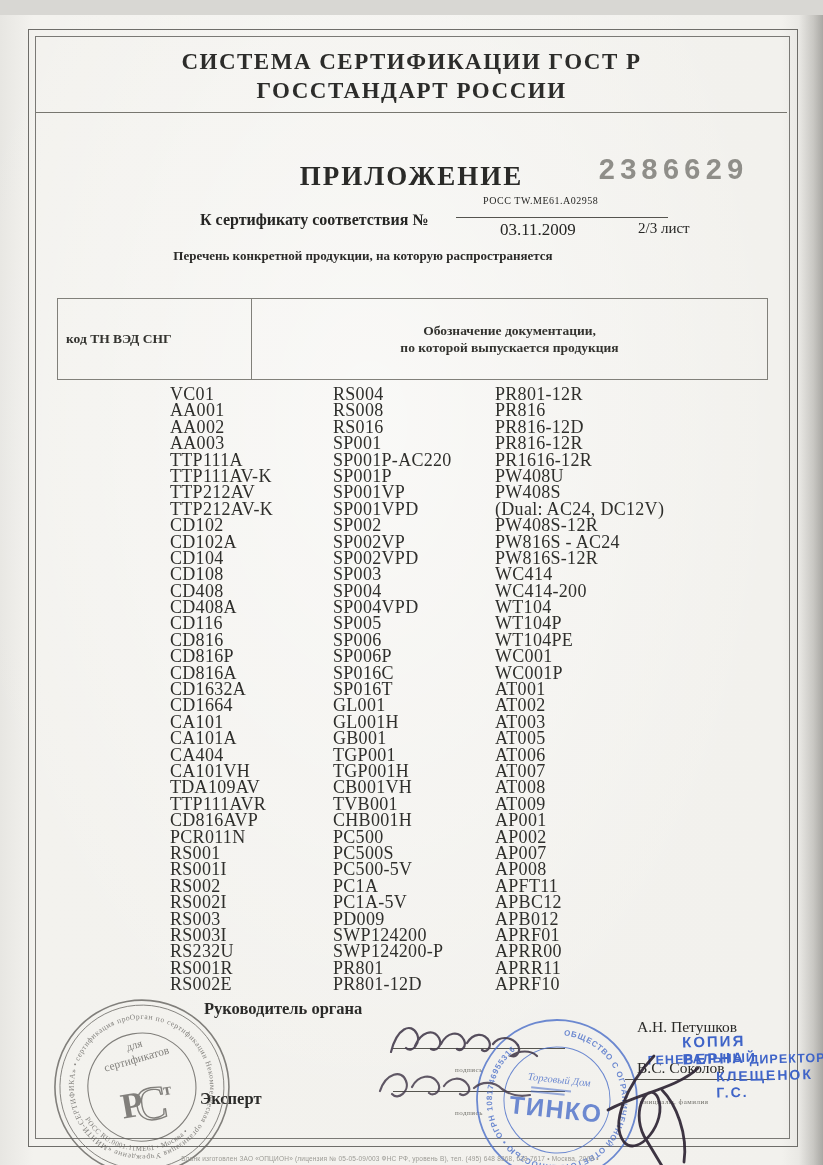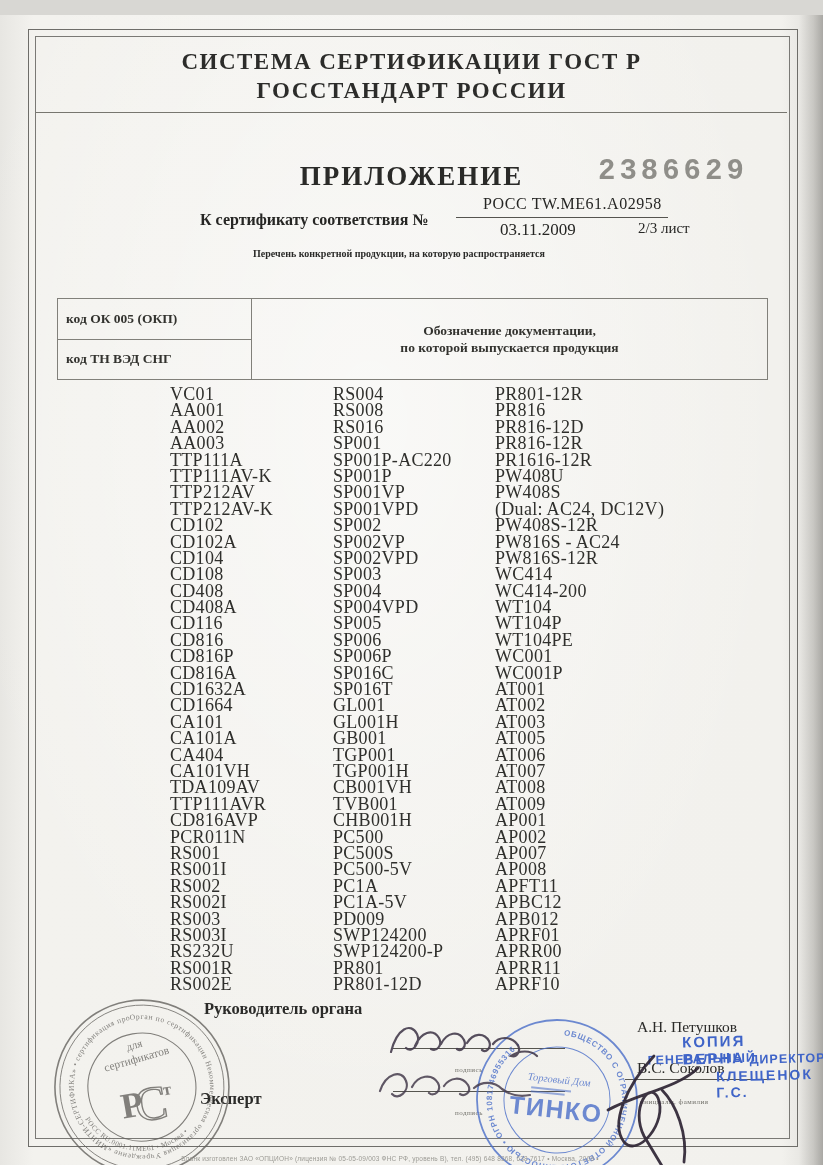--- a/index.html
+++ b/index.html
@@ -17,25 +17,25 @@
   .frame-outer{position:absolute;left:28px;top:14px;width:768px;height:1116px;border:1.5px solid #6e6d69;}
   .frame-inner{position:absolute;left:35px;top:21px;width:753px;height:1101px;border:1px solid #7a7975;}
   .header-box{position:absolute;left:36px;top:22px;width:751px;height:75px;border-bottom:1px solid #77766f;text-align:center;}
   .title{font-weight:bold;font-size:23px;letter-spacing:1.5px;line-height:29px;color:#2c2c2a;}
   .title-wrap{padding-top:10px;}
   .form-number{position:absolute;left:598px;top:140px;font-family:"Liberation Mono", monospace;
     font-size:29px;letter-spacing:4px;color:#8f8e89;font-weight:bold;}
   .appendix-title{position:absolute;left:0;top:146px;width:823px;text-align:center;
     font-weight:bold;font-size:27px;letter-spacing:2px;color:#2a2a28;}
   .cert-label{position:absolute;left:200px;top:196px;font-weight:bold;font-size:16px;}
-  .cert-number{position:absolute;left:483px;top:180px;font-size:16px;letter-spacing:0.5px;}
+  .cert-number{position:absolute;left:483px;top:180px;font-size:10px;letter-spacing:0.5px;}
   .cert-line{position:absolute;left:456px;top:202px;width:212px;border-bottom:1px solid #55544f;}
   .cert-date{position:absolute;left:500px;top:205px;font-size:17px;}
   .cert-sheet{position:absolute;left:638px;top:205px;font-size:15px;}
-  .subtitle{position:absolute;left:0;width:726px;text-align:center;font-weight:bold;font-size:10px;color:#2a2a28;padding-left:36px;}
+  .subtitle{position:absolute;left:0;width:726px;text-align:center;font-weight:bold;font-size:13px;color:#2a2a28;}
   .subtitle.l1{top:233px;}
   .subtitle.l2{top:255px;}
   .thead{position:absolute;left:57px;top:283px;width:709px;height:80px;border:1px solid #81807a;
     display:flex;font-weight:bold;font-size:13.5px;color:#33332f;}
   .thead .c1{width:193px;display:flex;flex-direction:column;}
   .thead .c1 .half{flex:1;display:flex;align-items:center;padding-left:8px;}
   .thead .c1 .half.top{border-bottom:1px solid #81807a;}
   .thead .c2{width:227px;border-left:1px solid #81807a;display:flex;flex-direction:column;
     align-items:center;justify-content:center;text-align:center;line-height:17px;}
   .thead .c3{flex:1;border-left:1px solid #81807a;display:flex;flex-direction:column;
@@ -84,21 +84,20 @@
   <div class="cert-label">К сертификату соответствия №</div>
   <div class="cert-number">РОСС TW.ME61.A02958</div>
   <div class="cert-line"></div>
   <div class="cert-date">03.11.2009</div>
   <div class="cert-sheet">2/3 лист</div>
 
   <div class="subtitle l1">Перечень конкретной продукции,  на которую распространяется</div>
 
   <div class="thead">
     <div class="c1">
-      <div class="half top">код ОК 005 (ОКП)</div>
       <div class="half">код ТН ВЭД СНГ</div>
     </div>
     <div class="c3">
       <div>Обозначение документации,</div>
       <div>по которой выпускается продукция</div>
     </div>
   </div>
 
   <div class="codes-col col1">
       <div class="code-row">VC01</div>

